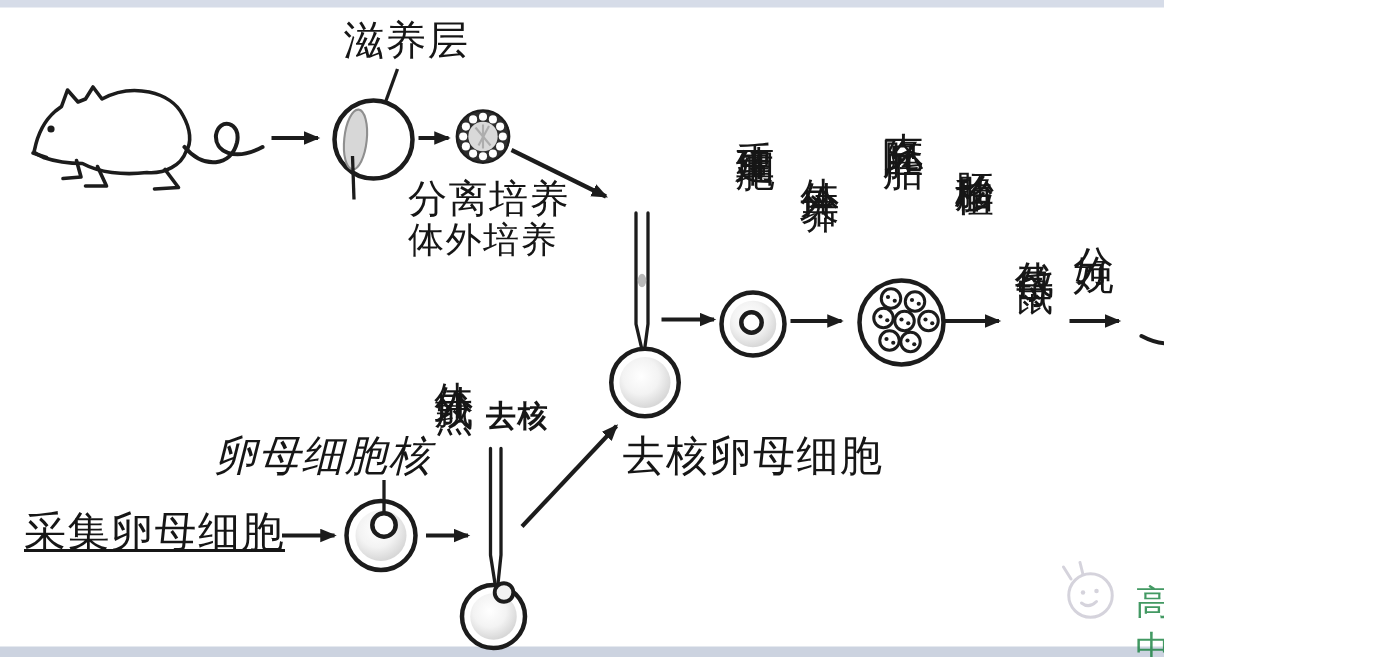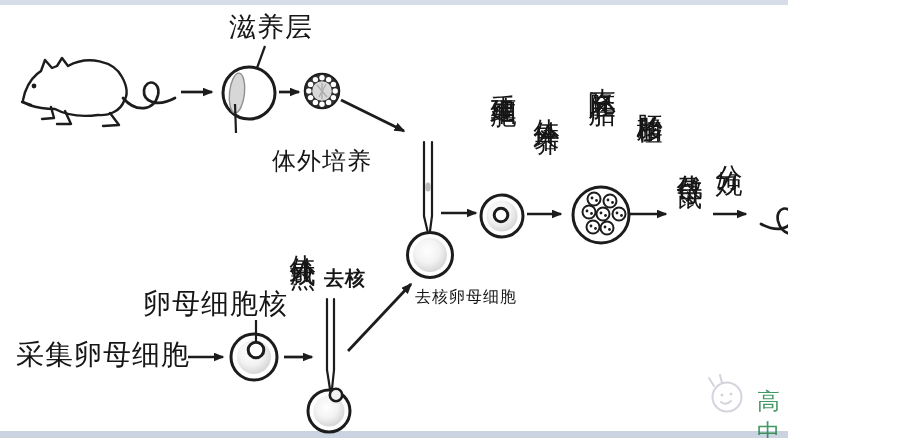--- a/index.html
+++ b/index.html
@@ -1,17 +1,17 @@
 <!DOCTYPE html>
 <html><head>
 <meta charset="utf-8">
 <style>
   html,body{margin:0;padding:0;background:#fff;}
   .stage{position:relative;width:776px;height:438px;background:#ffffff;overflow:hidden;
-         font-family:"Liberation Sans",sans-serif;color:#161616;padding-left:12px;}
+         font-family:"Liberation Sans",sans-serif;color:#161616;}
   .art{position:absolute;left:0;top:0;}
   .lbl{position:absolute;color:#161616;line-height:1.04;white-space:nowrap;
        letter-spacing:1px;font-weight:500;}
   .vert{writing-mode:vertical-rl;text-orientation:upright;letter-spacing:3px;}
   .wm{position:absolute;color:#15803d;opacity:.8;letter-spacing:2px;font-weight:500;}
 </style>
 </head>
 <body>
 
 <div class="stage">
@@ -173,24 +173,25 @@
     <circle cx="727" cy="397" r="14.5"></circle>
     <path d="M714,386 L709,378"></path>
     <path d="M722,383 L720,375"></path>
     <circle cx="722" cy="395" r="1.5" fill="#b3b0c0" stroke="none"></circle>
     <circle cx="731" cy="394" r="1.5" fill="#b3b0c0" stroke="none"></circle>
     <path d="M721,402 Q726,406 731,401"></path>
   </g>
 </svg>
 
 <div class="lbl" style="left:229px;top:13px;font-size:27px;">滋养层</div>
+<div class="lbl" style="left:272px;top:119px;font-size:26px;">分离培养</div>
 <div class="lbl" style="left:272px;top:149px;font-size:24px;">体外培养</div>
-<div class="lbl" style="left:415px;top:289px;font-size:16px;">去核卵母细胞</div>
-<div class="lbl" style="left:16px;top:340px;font-size:28px;">采集卵母细胞</div>
-<div class="lbl" style="left:143px;top:289px;font-size:28px;">卵母细胞核</div>
+<div class="lbl" style="left:415px;top:289px;font-size:28px;">去核卵母细胞</div>
+<div class="lbl" style="left:16px;top:340px;font-size:28px;text-decoration:underline;">采集卵母细胞</div>
+<div class="lbl" style="left:143px;top:289px;font-size:28px;font-style:italic;">卵母细胞核</div>
 <div class="lbl" style="left:324px;top:268px;font-size:20px;font-weight:bold;">去核</div>
 
 <div class="lbl vert" style="left:490px;top:73px;font-size:26px;">重建细胞</div>
 <div class="lbl vert" style="left:533px;top:98px;font-size:26px;">体外培养</div>
 <div class="lbl vert" style="left:588px;top:66px;font-size:27px;letter-spacing:4px;">克隆胚胎</div>
 <div class="lbl vert" style="left:636px;top:94px;font-size:26px;letter-spacing:1px;">胚胎移植</div>
 <div class="lbl vert" style="left:676px;top:154px;font-size:26px;">代孕母鼠</div>
 <div class="lbl vert" style="left:715px;top:143px;font-size:27px;letter-spacing:6px;">分娩</div>
 <div class="lbl vert" style="left:289px;top:234px;font-size:26px;">体外成熟</div>
 

